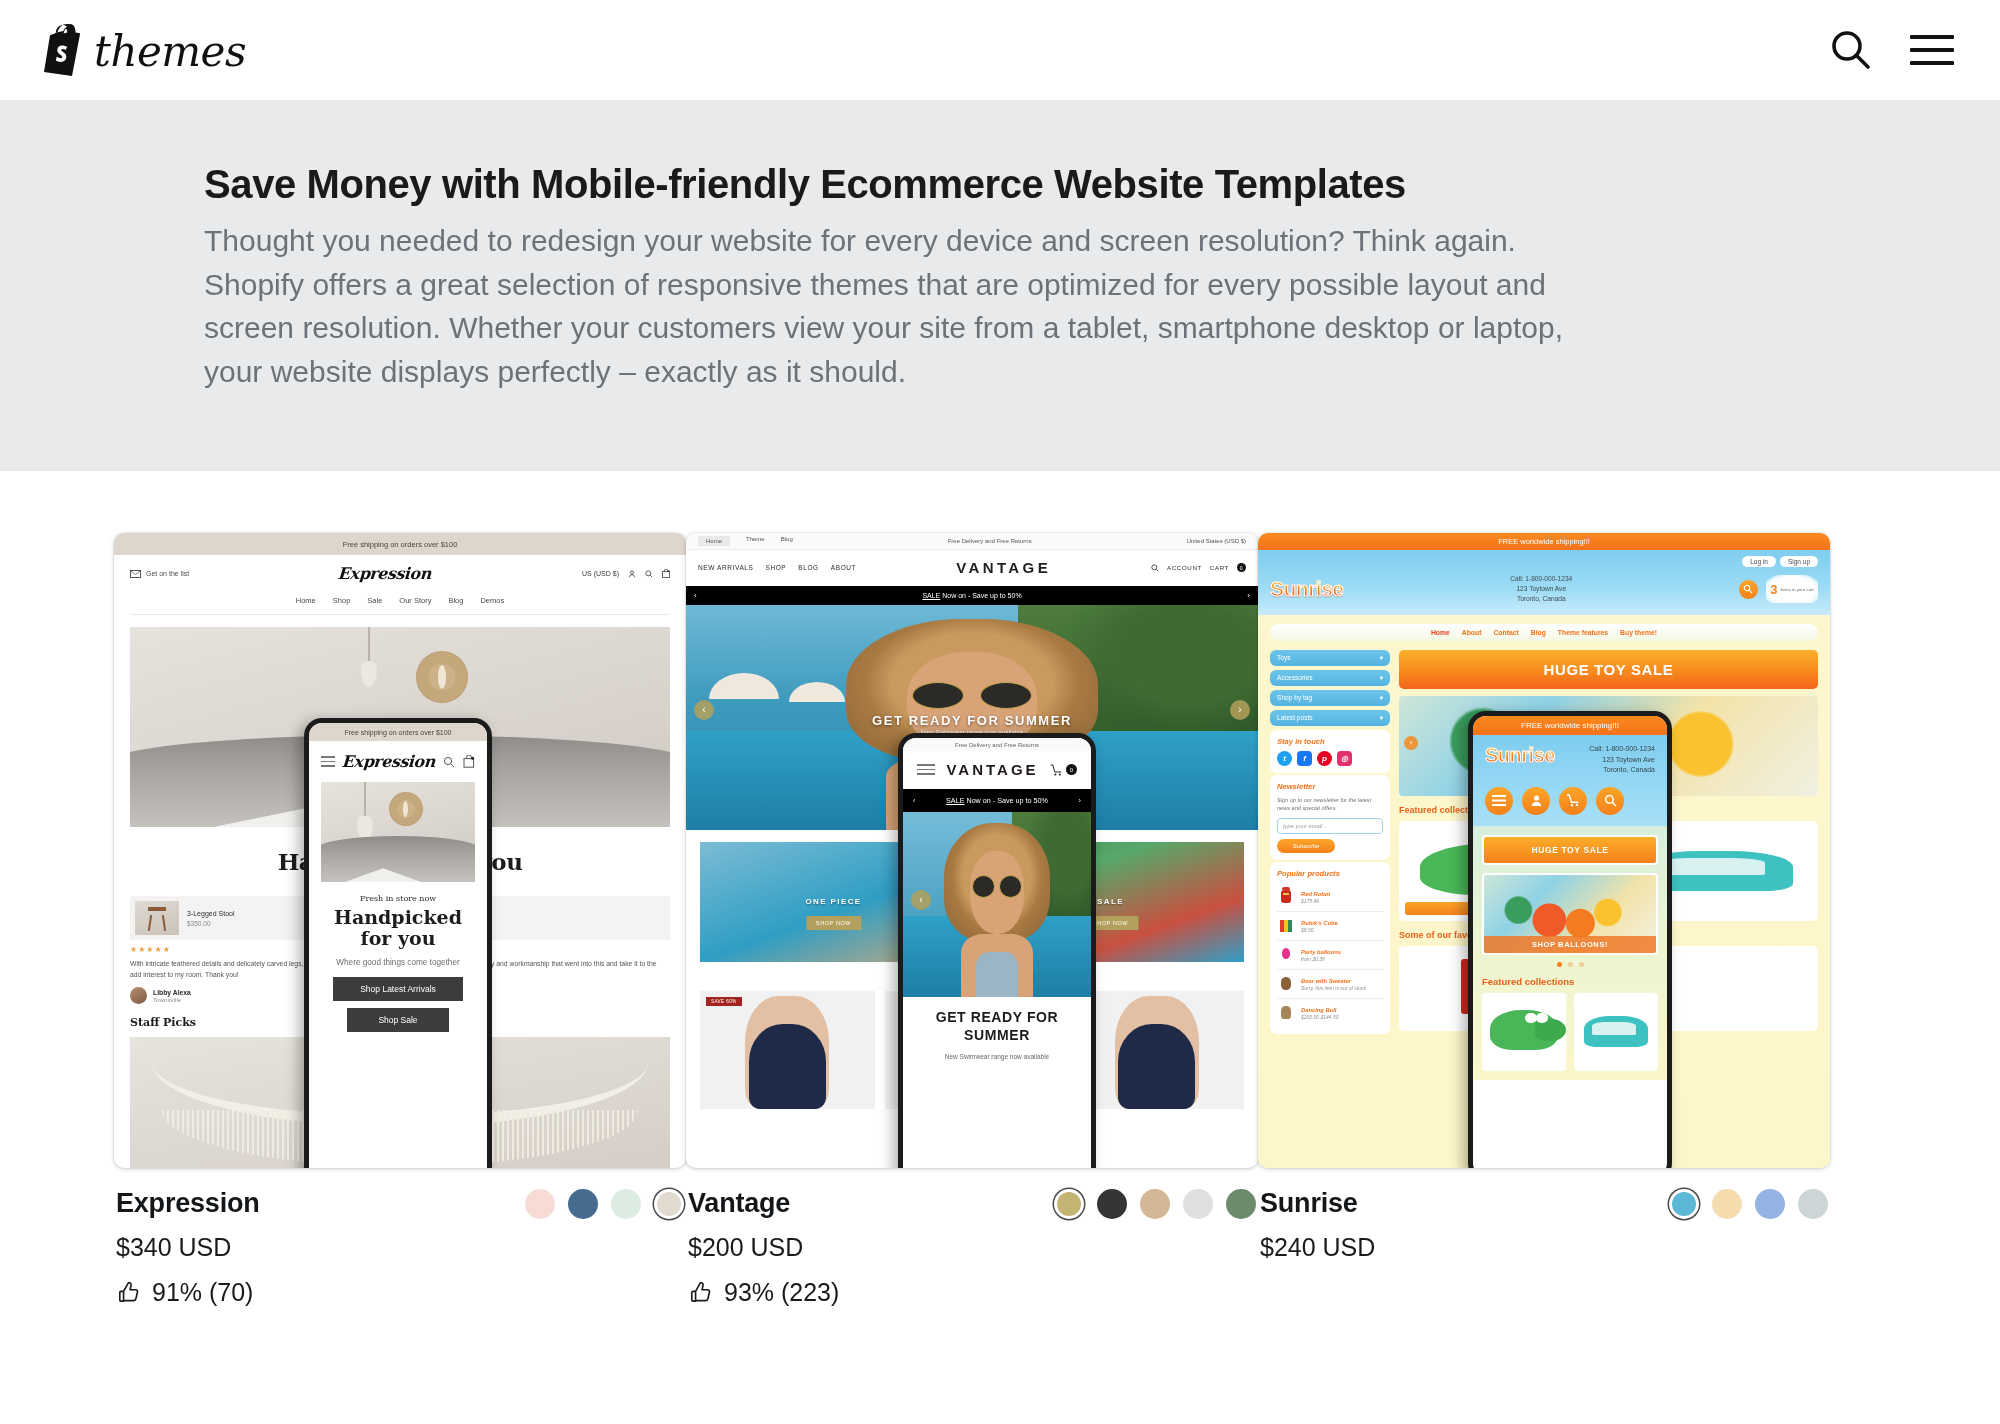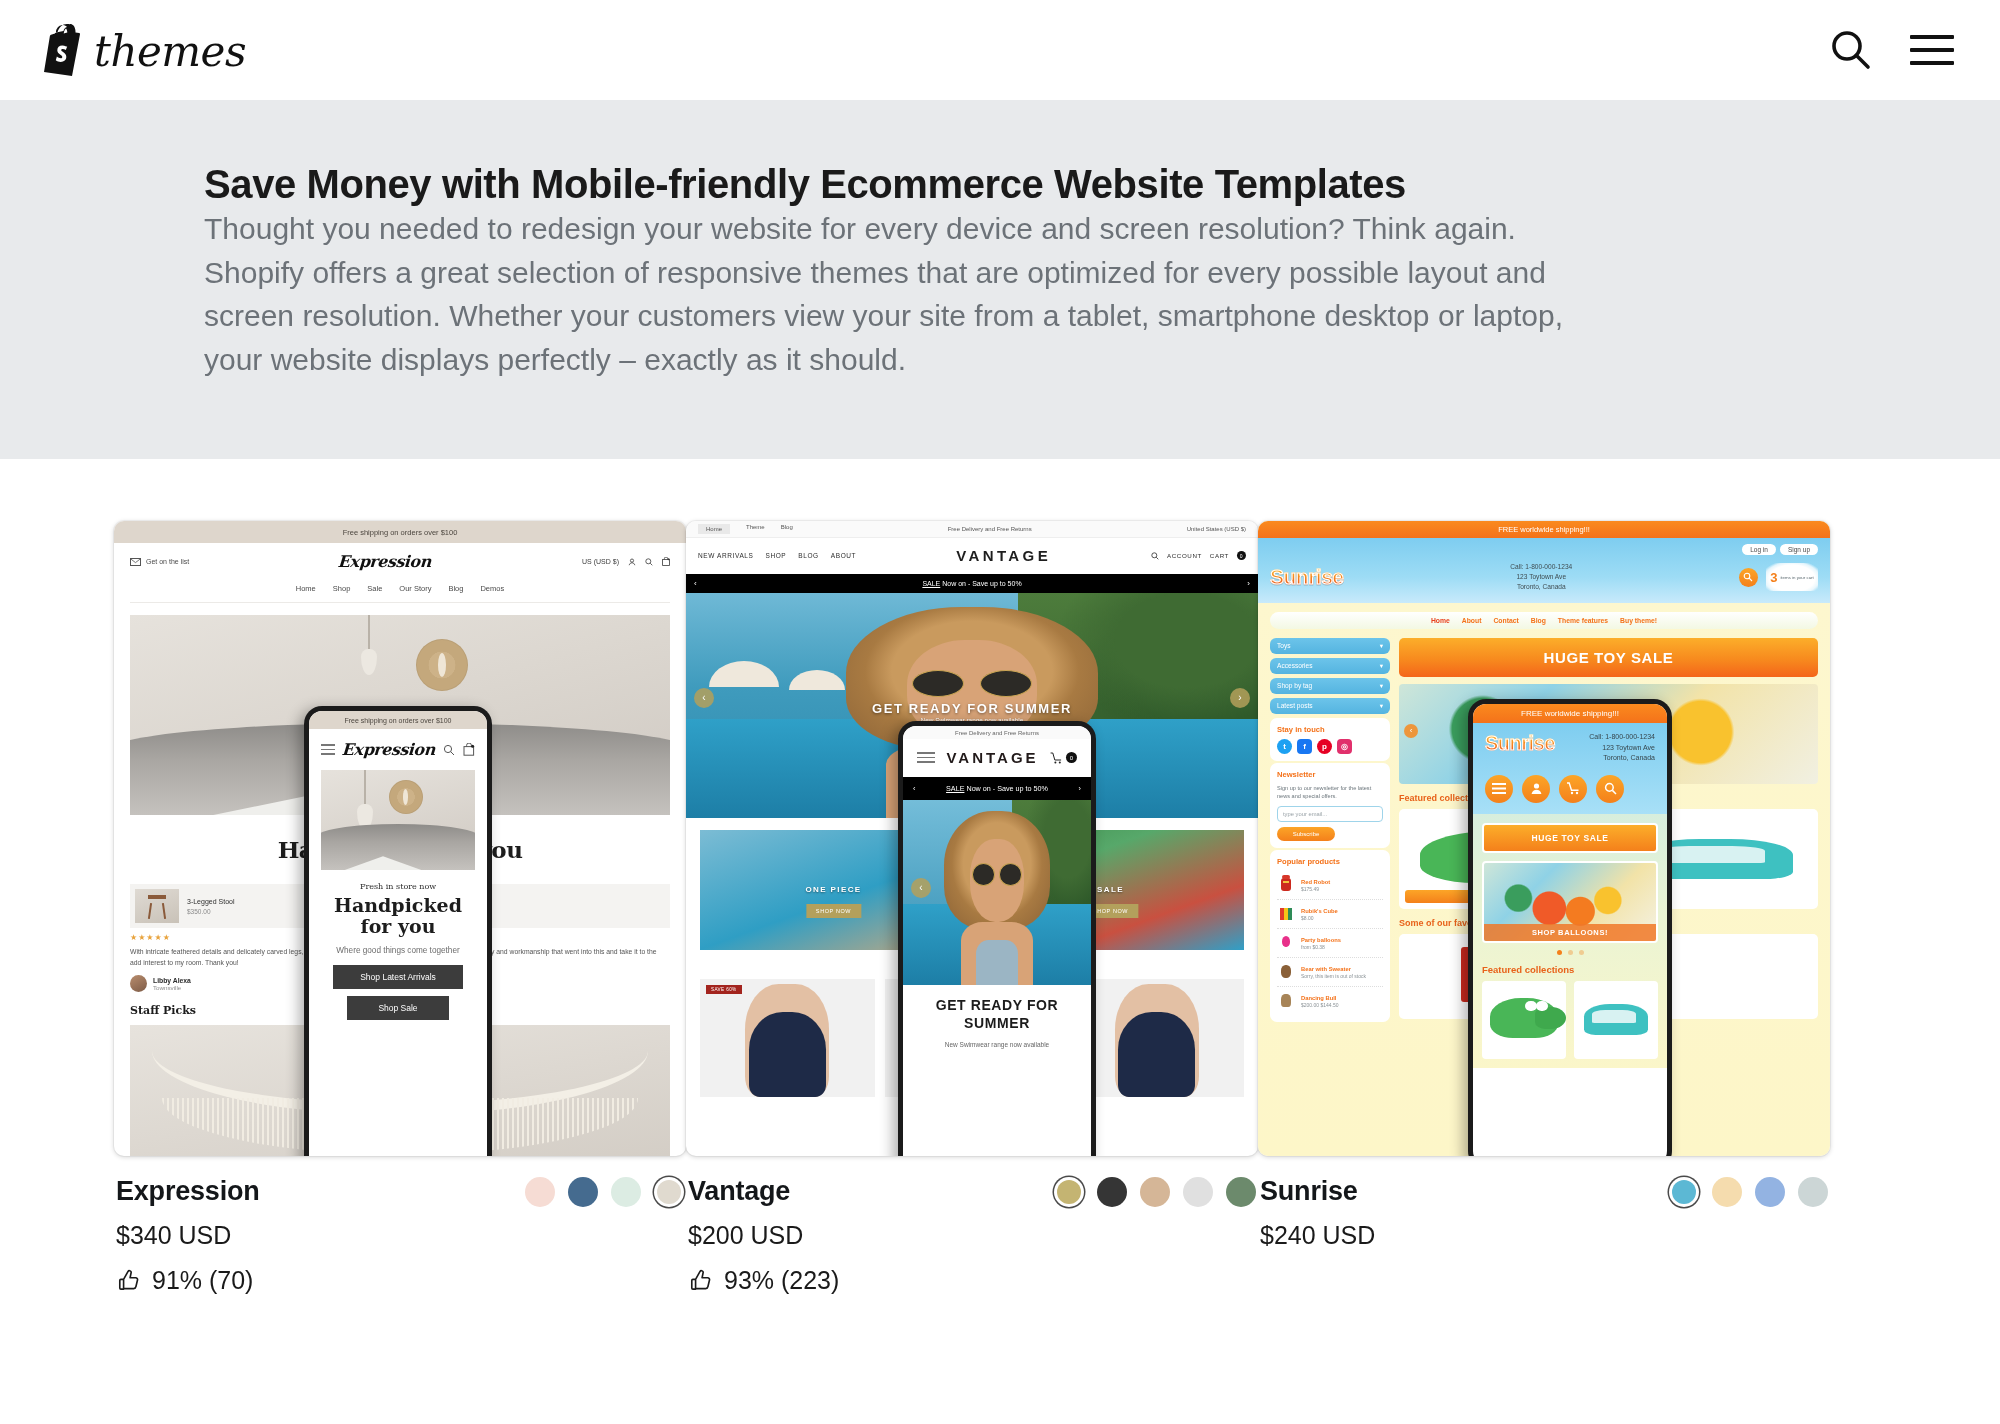--- a/index.html
+++ b/index.html
@@ -40,20 +40,21 @@
   .hero {
     background: #e8eaec;
     padding: 62px 0 78px;
   }
   .wrap { width: 1820px; margin: 0 auto; padding: 0 114px; }
   .hero h1 {
     font-size: 40px;
     font-weight: 700;
     color: #1a1a1a;
     letter-spacing: -0.4px;
+    margin-bottom: 12px;
   }
   .hero p {
     font-size: 30px;
     line-height: 1.45;
     color: #6c7278;
     max-width: 1420px;
     font-weight: 400;
   }
 
   
@@ -215,21 +216,21 @@
   .sn-hr { display: flex; align-items: center; gap: 8px; }
   .sn-search { width: 19px; height: 19px; border-radius: 50%; background: linear-gradient(180deg,#fca527,#f4801b); display: flex; align-items: center; justify-content: center; }
   .sn-cart { width: 52px; height: 28px; background: radial-gradient(ellipse at 50% 55%, #fff 0 62%, rgba(255,255,255,.75) 75%, rgba(255,255,255,0) 85%); display: flex; align-items: center; justify-content: center; gap: 3px; }
   .sn-cart .n { font-size: 13px; font-weight: 700; color: #f4801b; }
   .sn-cart .tx { font-size: 4.4px; color: #5c6a70; line-height: 1.25; }
   .sn-nav { background: linear-gradient(180deg,#ffffff,#f3f8e3); border-radius: 11px; margin: 9px 12px 0; padding: 5px 0; display: flex; justify-content: center; gap: 12px; font-size: 6.8px; color: #f4721a; font-weight: 700; }
   .sn-nav .on { color: #e8421f; }
   .sn-body { display: flex; gap: 9px; padding: 9px 12px 0; }
   .sn-side { width: 120px; flex: none; }
   .sn-acc { background: linear-gradient(180deg,#6cc4ea,#54b4e0); border-radius: 6px; color: #fff; font-size: 6.6px; padding: 4px 7px; margin-bottom: 4px; display: flex; justify-content: space-between; }
-  .sn-box { background: #fff; border-radius: 7px; padding: 7px; margin-top: 2px; }
+  .sn-box { background: #fff; border-radius: 7px; padding: 7px; margin-top: 2px; font-style: italic; }
   .sn-box h5 { font-size: 7.6px; color: #f4721a; font-weight: 700; margin-bottom: 5px; }
   .socials { display: flex; gap: 5px; }
   .soc { width: 15px; height: 15px; border-radius: 4px; display: flex; align-items: center; justify-content: center; color: #fff; font-size: 8px; font-weight: 700; }
   .soc.tw { background: #1da1f2; border-radius: 50%; }
   .soc.fb { background: #1877f2; }
   .soc.pi { background: #e60023; border-radius: 50%; }
   .soc.ig { background: #e1306c; }
   .sn-box p { font-size: 5.6px; color: #6c767c; line-height: 1.55; }
   .sn-input { border: 1px solid #9fd4ea; border-radius: 4px; background: #fff; font-size: 5.8px; color: #9aa3a8; padding: 4px 5px; margin-top: 5px; }
   .sn-sub { background: linear-gradient(180deg,#fca527,#f4801b); color: #fff; font-size: 6px; border-radius: 9px; text-align: center; padding: 4px 0; width: 58px; margin-top: 5px; }

